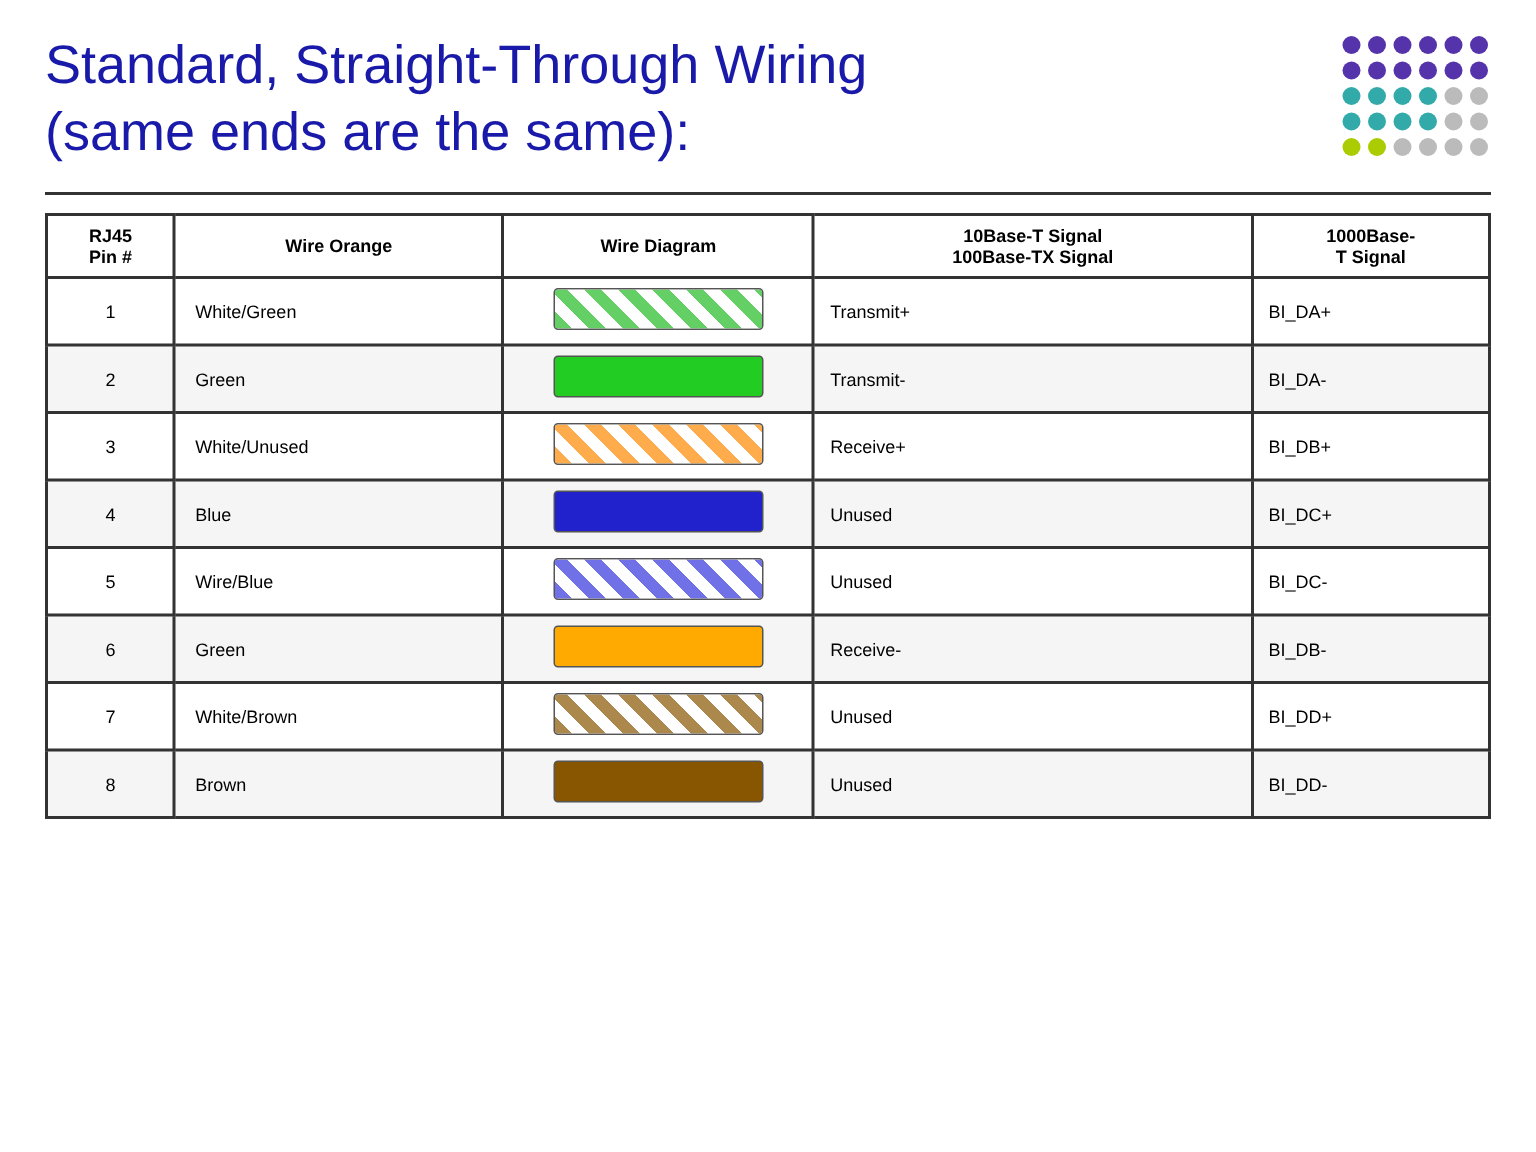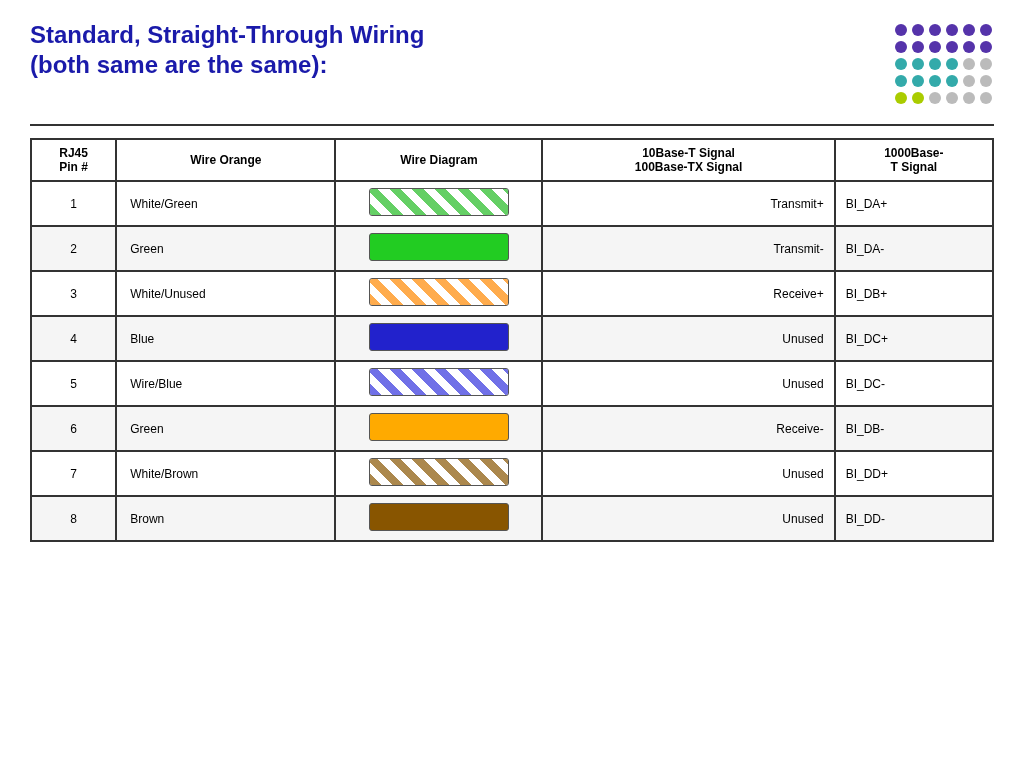--- a/index.html
+++ b/index.html
@@ -20,22 +20,22 @@
     }
 
     .header {
       display: flex;
       justify-content: space-between;
       align-items: flex-start;
       margin-bottom: 18px;
     }
 
     .title {
-      font-size: 24px;
-      font-weight: bold;
+      font-size: 36px;
+      font-weight: normal;
       color: #1a1aaa;
       line-height: 1.25;
       max-width: 820px;
     }
 
     .dot-grid {
       display: grid;
       grid-template-columns: repeat(6, 14px);
       grid-template-rows: repeat(5, 14px);
       gap: 3px;
@@ -85,21 +85,20 @@
       padding-left: 13px;
     }
 
     td:nth-child(3) {
       width: 170px;
       text-align: center;
     }
 
     td:nth-child(4) {
       width: 240px;
-      text-align: right;
     }
 
     td:nth-child(5) {
       width: 130px;
     }
 
     .wire-diagram {
       width: 140px;
       height: 28px;
       display: inline-block;
@@ -215,21 +214,21 @@
       background: #fff;
     }
   </style>
 </head>
 <body>
 
 <div class="page">
   <div class="header">
     <div class="title">
       <span>Standard, Straight-Through Wiring</span><br>
-      <span>(both same are the same):</span>
+      <span>(same ends are the same):</span>
     </div>
     <div class="dot-grid" id="dot-grid">
         <div class="dot" style="background-color: rgb(85, 51, 170);"></div>
         <div class="dot" style="background-color: rgb(85, 51, 170);"></div>
         <div class="dot" style="background-color: rgb(85, 51, 170);"></div>
         <div class="dot" style="background-color: rgb(85, 51, 170);"></div>
         <div class="dot" style="background-color: rgb(85, 51, 170);"></div>
         <div class="dot" style="background-color: rgb(85, 51, 170);"></div>
         <div class="dot" style="background-color: rgb(85, 51, 170);"></div>
         <div class="dot" style="background-color: rgb(85, 51, 170);"></div>

